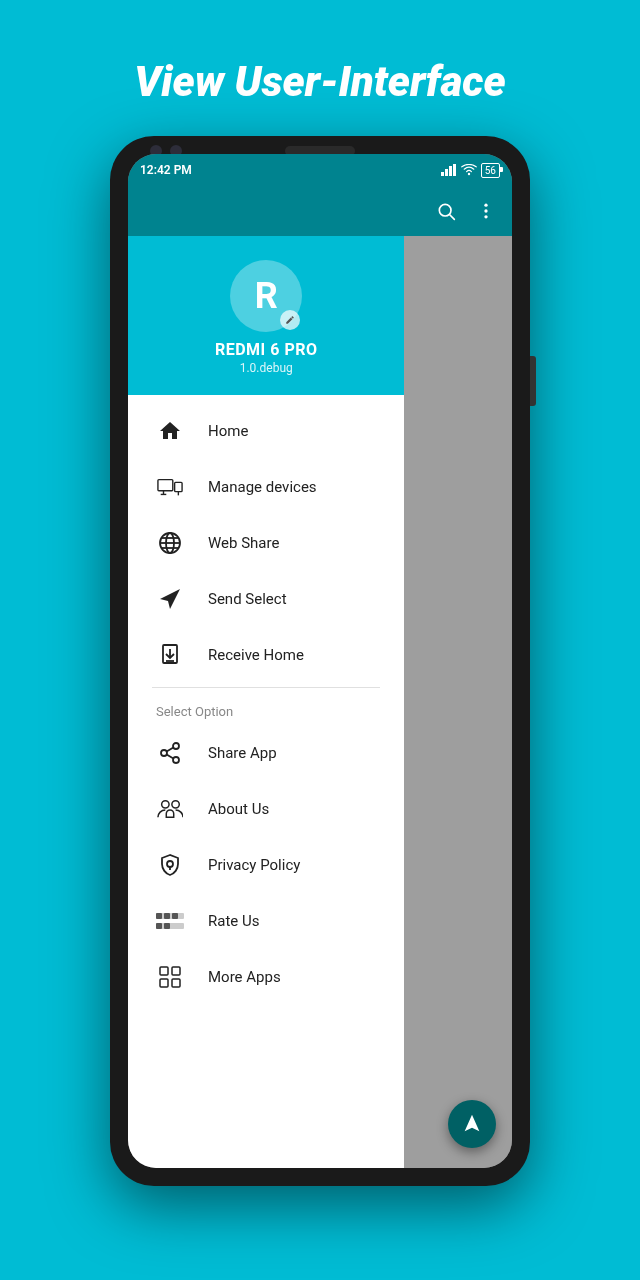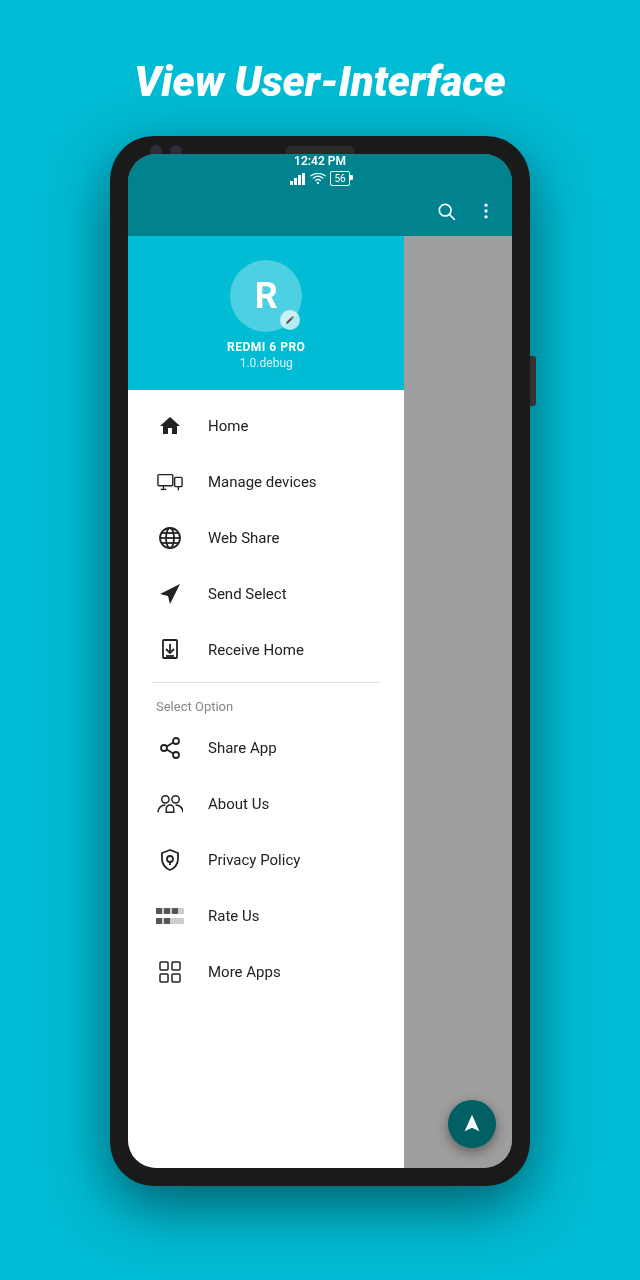--- a/index.html
+++ b/index.html
@@ -72,21 +72,20 @@
     
     .status-bar {
       background: #00838f;
       height: 32px;
       display: flex;
       align-items: center;
       justify-content: space-between;
       padding: 0 12px;
       color: white;
       font-size: 11px;
-      flex-direction: column;
     }
 
     .status-time { font-weight: 600; font-size: 12px; }
     .status-icons { display: flex; align-items: center; gap: 4px; font-size: 11px; }
 
     
     .app-toolbar {
       background: #00838f;
       height: 50px;
       display: flex;
@@ -144,21 +143,21 @@
       border-radius: 50%;
       display: flex;
       align-items: center;
       justify-content: center;
       font-size: 10px;
     }
 
     .drawer-username {
       color: white;
       font-weight: bold;
-      font-size: 12px;
+      font-size: 16px;
       letter-spacing: 0.5px;
     }
 
     .drawer-version {
       color: rgba(255,255,255,0.85);
       font-size: 12px;
       margin-top: 2px;
     }
 
     .drawer-menu {

